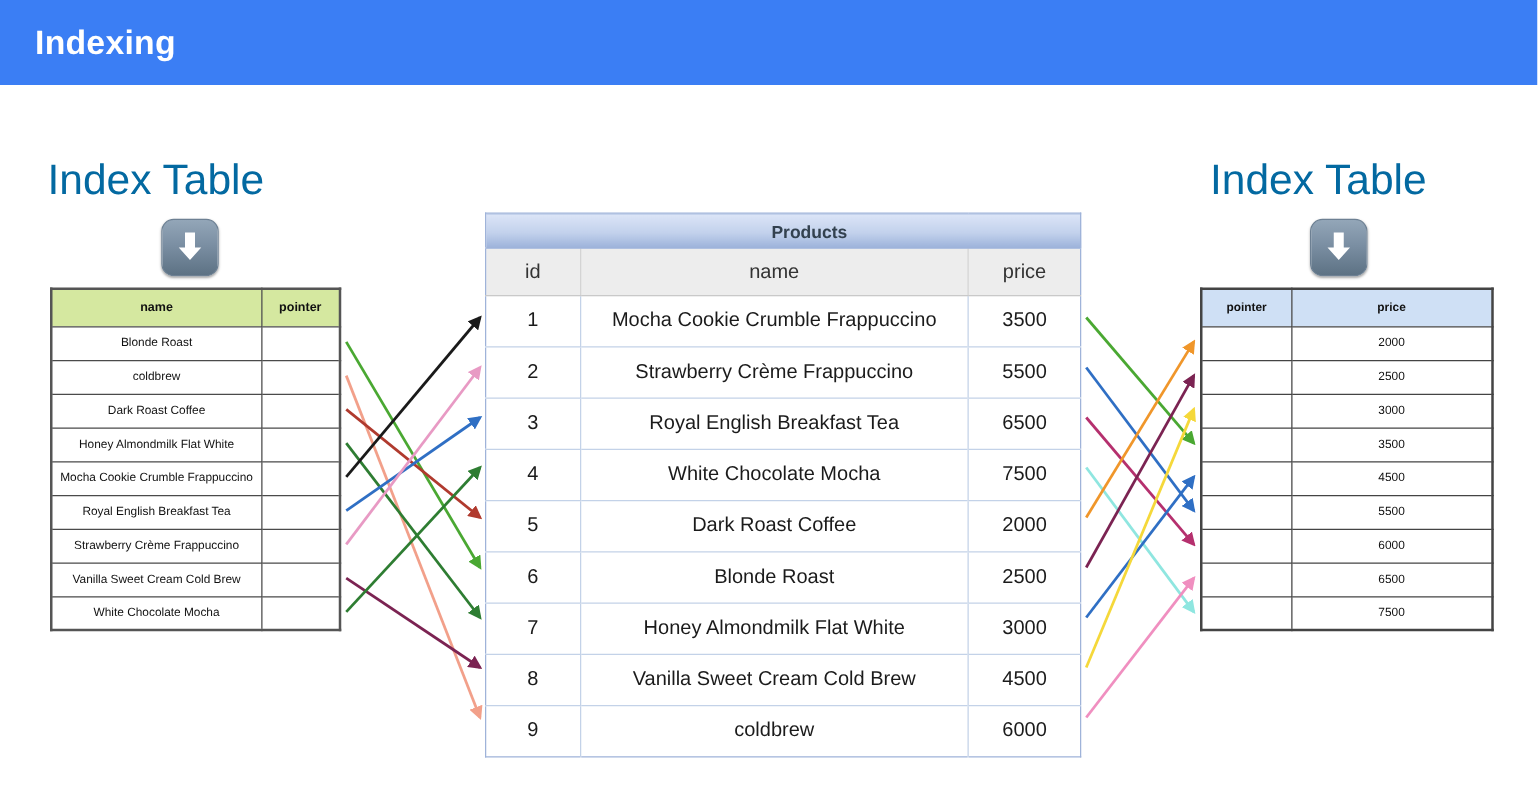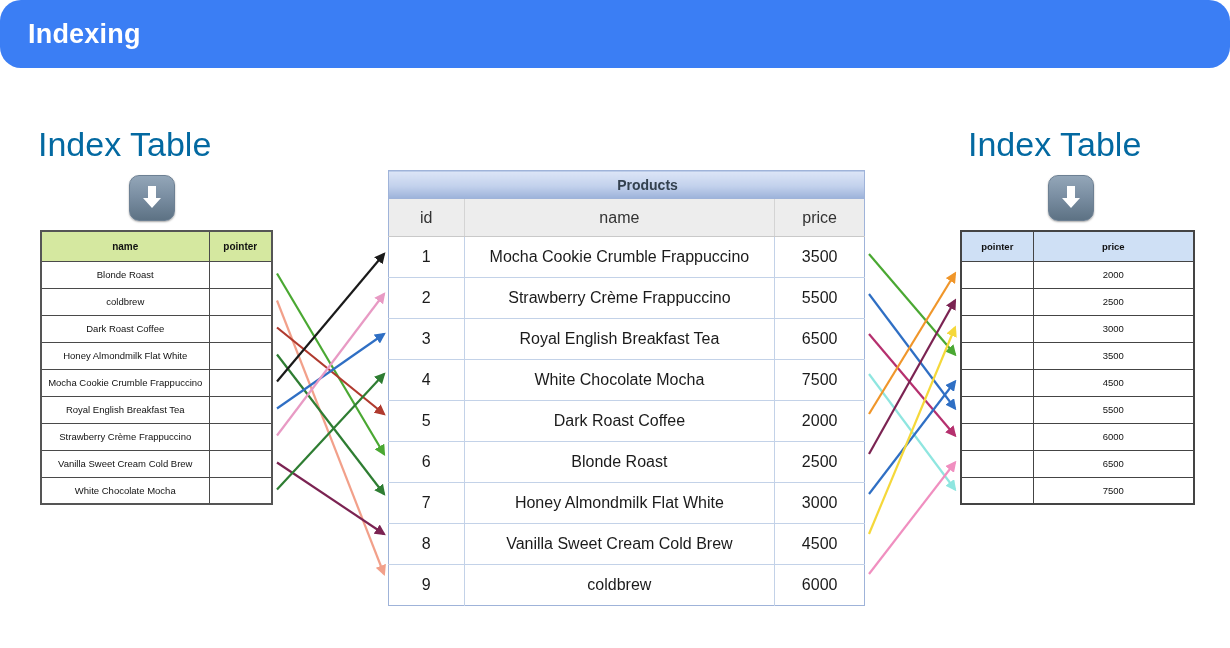--- a/index.html
+++ b/index.html
@@ -5,21 +5,20 @@
   html,body{margin:0;padding:0;}
   body{
     width:1230px;height:648px;background:#ffffff;
     font-family:"Liberation Sans", sans-serif;
     overflow:hidden;position:relative;
   }
   
   #banner{
     position:absolute;left:0;top:0;width:1230px;height:68px;
     background:#3b7ef4;
-    border-radius:21px;
   }
   #banner-title{
     position:absolute;left:28px;top:19px;
     color:#ffffff;font-size:27px;font-weight:bold;letter-spacing:.2px;
   }
   
   .index-title{
     position:absolute;color:#0369a1;font-size:34px;font-weight:400;
     white-space:nowrap;
   }

